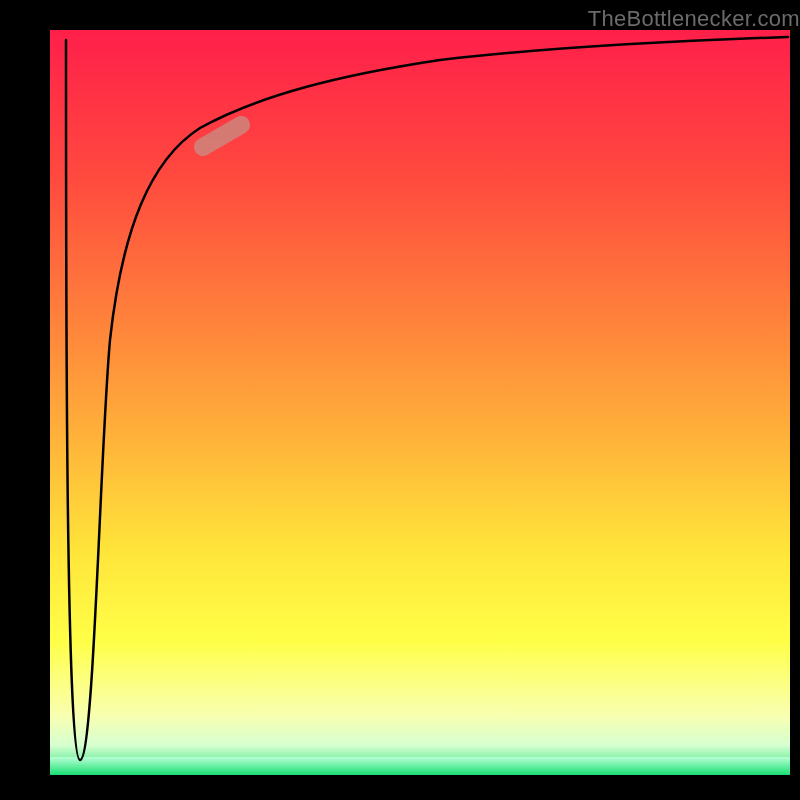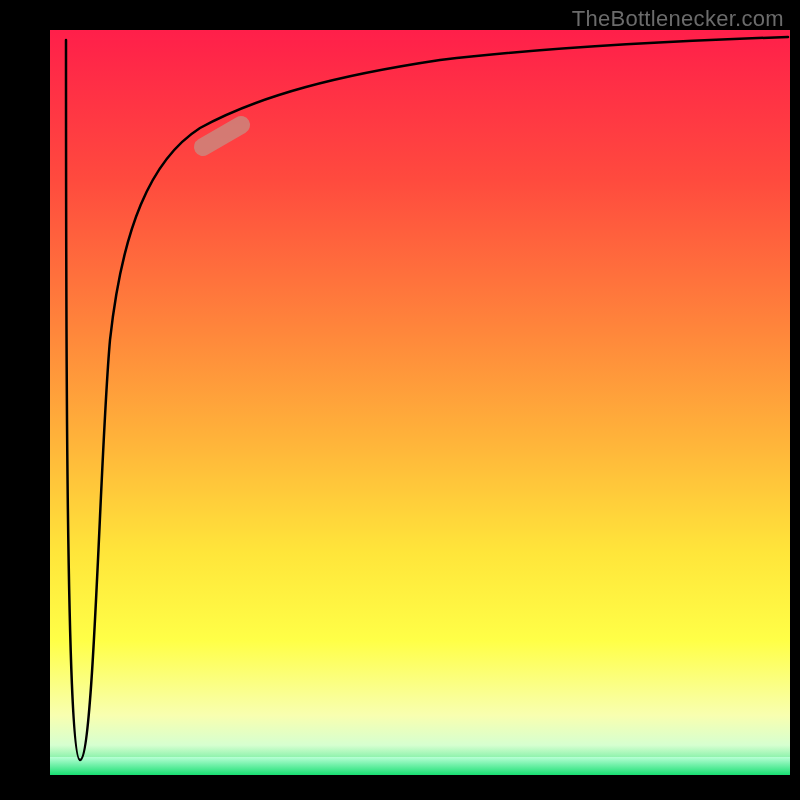--- a/index.html
+++ b/index.html
@@ -41,21 +41,21 @@
   
   .highlight {
     position: absolute;
     background: rgba(200, 140, 130, 0.78);
     border-radius: 999px;
   }
   
   .watermark {
     position: absolute;
     top: 6px;
-    right: 16px;
+    right: 0;
     color: #6b6b6b;
     font-size: 22px;
     letter-spacing: 0.3px;
     font-weight: 400;
   }
 </style>
 </head>
 <body>
 
 <div class="stage">

